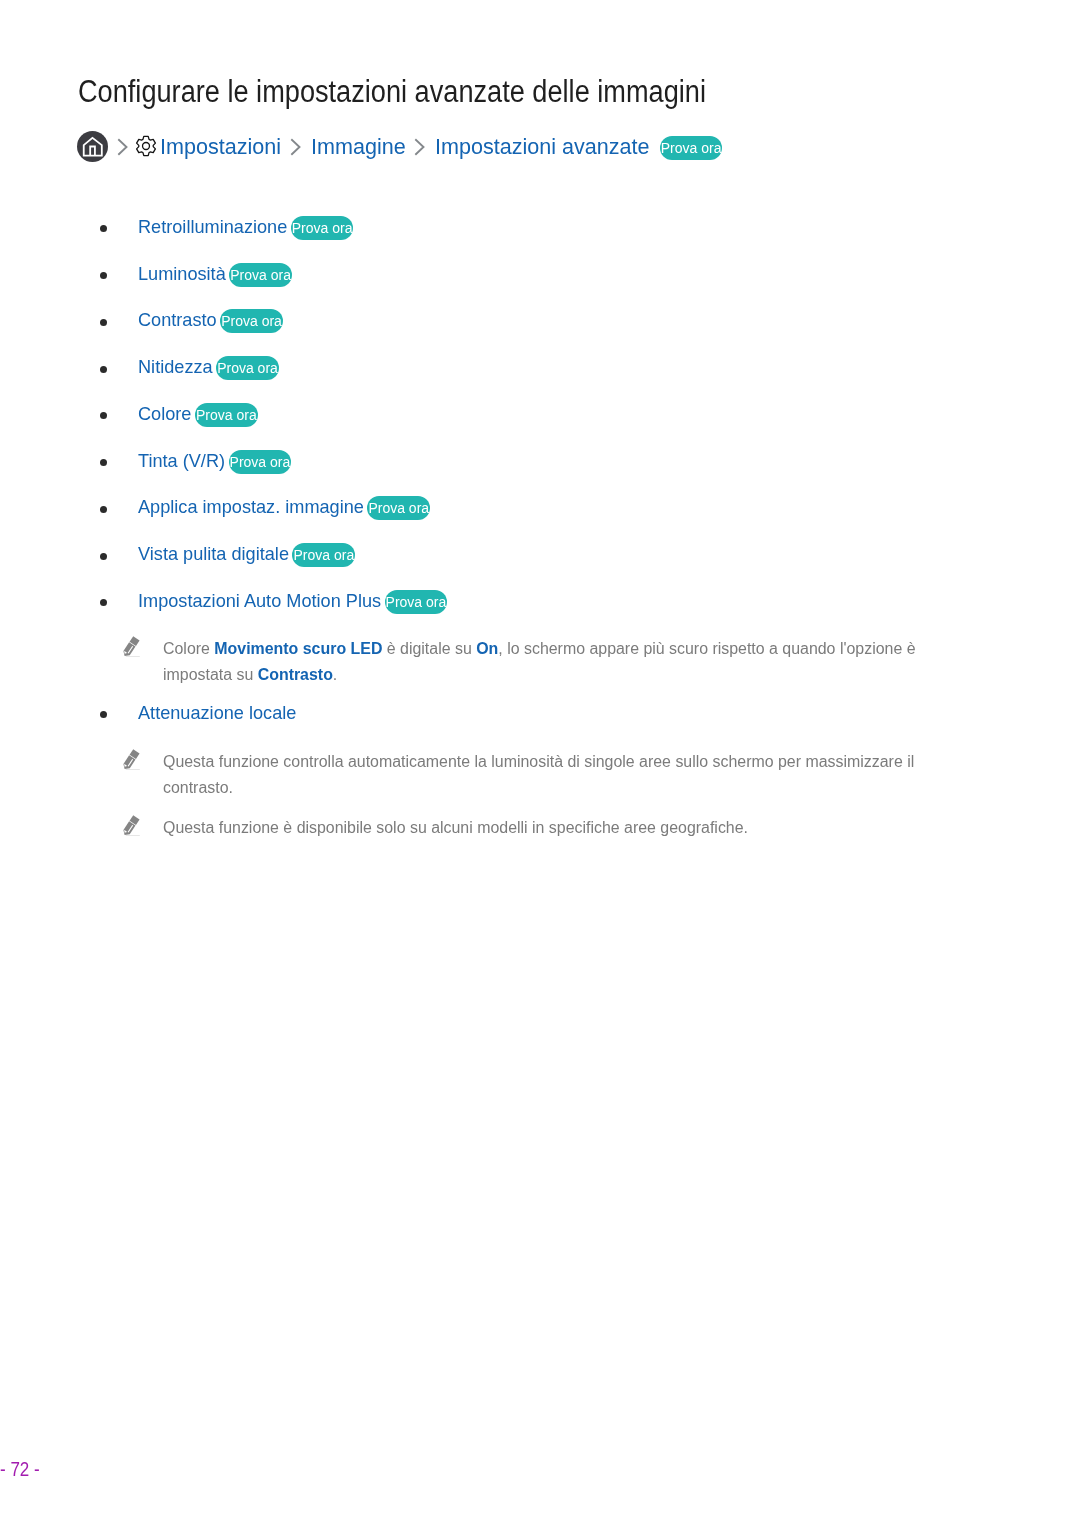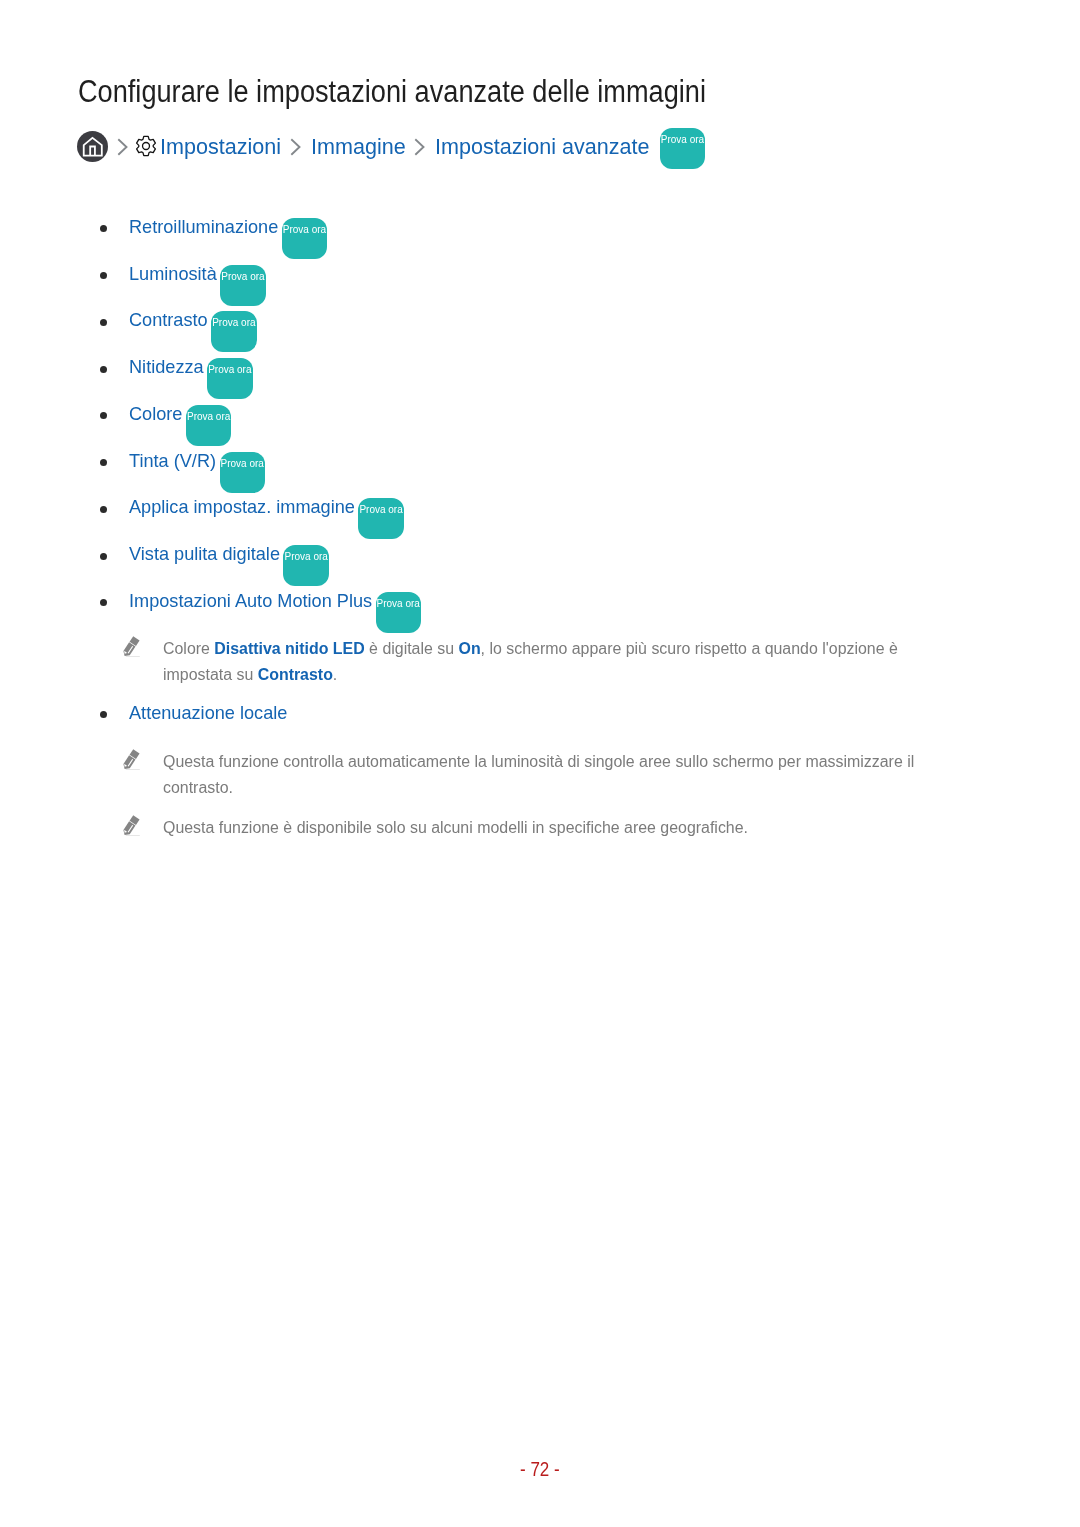--- a/index.html
+++ b/index.html
@@ -39,48 +39,48 @@
   .intro .cd { transform:scaleX(0.895); }
 
   .bullet {
     position:absolute; left:78px;
     font-size:19px; color:#1464b2; white-space:nowrap; line-height:24px;
   }
   .bullet .dot {
     position:absolute; left:21.5px; top:8.5px;
     width:7px; height:7px; border-radius:50%; background:#2b2b2b;
   }
-  .bullet .blabel { position:absolute; left:51px; top:-2px; }
+  .bullet .blabel { position:absolute; left:60px; top:-2px; }
   .bullet .blabel .cd { transform:scaleX(0.955); }
 
   .pill {
     display:inline-block; position:relative; color:#ffffff;
-    font-size:10px; line-height:24px; height:41px;
+    font-size:14px; line-height:24px; height:24px;
     vertical-align:0px; white-space:nowrap; margin-left:4.5px;
   }
   .pill::before {
     content:""; position:absolute; left:-1px; right:-1px; top:0; bottom:0;
     background:#21b6b0; border-radius:12px; z-index:0;
   }
   .pill > span { position:relative; z-index:1; }
   .bc-pill { margin-left:11px; margin-top:3px; }
 
   
   .note { position:absolute; left:118px; }
   .note .pencil { position:absolute; left:3.5px; top:-1px; }
   .note .ntext {
     position:absolute; left:45px; top:0; width:805px;
     font-size:16px; line-height:25.9px; color:#7b7b7b;
     transform:scaleX(0.995); transform-origin:left top;
   }
   .note .ntext b { color:#1464b2; font-weight:700; }
 
   .pagenum {
-    position:absolute; left:0; right:0; top:1458px; text-align:center;
-    font-size:20px; color:#b91c1c;
+    position:absolute; left:0; right:0; top:1458px; text-align:left;
+    font-size:20px; color:#a21caf;
   }
   .pagenum .cd { transform:scaleX(0.85); }
 </style>
 </head>
 <body>
 
 <div class="page">
 
   <h1 class="title"><span class="cd" style="margin-right: -88.908px;">Configurare le impostazioni avanzate delle immagini</span></h1>
 
@@ -158,21 +158,21 @@
         <span class="blabel"><span class="cd" style="margin-right: -11.475px;">Impostazioni Auto Motion Plus</span><span class="pill"><span>Prova ora</span></span></span>
       </div>
       <div class="note" style="top: 636px;">
         <span class="pencil"><svg viewBox="0 0 22 22" width="22" height="22" aria-hidden="true">
             <path d="M2.60 21.00 L1.42 15.88 L7.14 7.32 L13.51 11.57 L7.78 20.14 Z" fill="#858585"></path>
             <path d="M7.59 6.65 L11.22 1.22 L17.58 5.48 L13.95 10.91 Z" fill="#858585"></path>
             <path d="M6.10 18.20 L10.70 11.30" fill="none" stroke="#ffffff" stroke-width="1.15"></path>
             <path d="M2.25 15.70 L5.20 18.00 L2.60 18.85 Z" fill="#ffffff"></path>
             <path d="M3.8 21.5 L17.8 21.5" fill="none" stroke="#e6e6e6" stroke-width="1.0"></path>
           </svg></span>
-        <span class="ntext"><span>Colore </span><b>Disattiva nitido LED</b><span> è digitale su </span><b>On</b><span>, lo schermo appare più scuro rispetto a quando l'opzione è impostata su </span><b>Contrasto</b><span>.</span></span>
+        <span class="ntext"><span>Colore </span><b>Movimento scuro LED</b><span> è digitale su </span><b>On</b><span>, lo schermo appare più scuro rispetto a quando l'opzione è impostata su </span><b>Contrasto</b><span>.</span></span>
       </div>
       <div class="bullet" style="top: 702.5px;">
         <span class="dot"></span>
         <span class="blabel"><span class="cd" style="margin-right: -7.47px;">Attenuazione locale</span></span>
       </div>
       <div class="note" style="top: 749px;">
         <span class="pencil"><svg viewBox="0 0 22 22" width="22" height="22" aria-hidden="true">
             <path d="M2.60 21.00 L1.42 15.88 L7.14 7.32 L13.51 11.57 L7.78 20.14 Z" fill="#858585"></path>
             <path d="M7.59 6.65 L11.22 1.22 L17.58 5.48 L13.95 10.91 Z" fill="#858585"></path>
             <path d="M6.10 18.20 L10.70 11.30" fill="none" stroke="#ffffff" stroke-width="1.15"></path>

